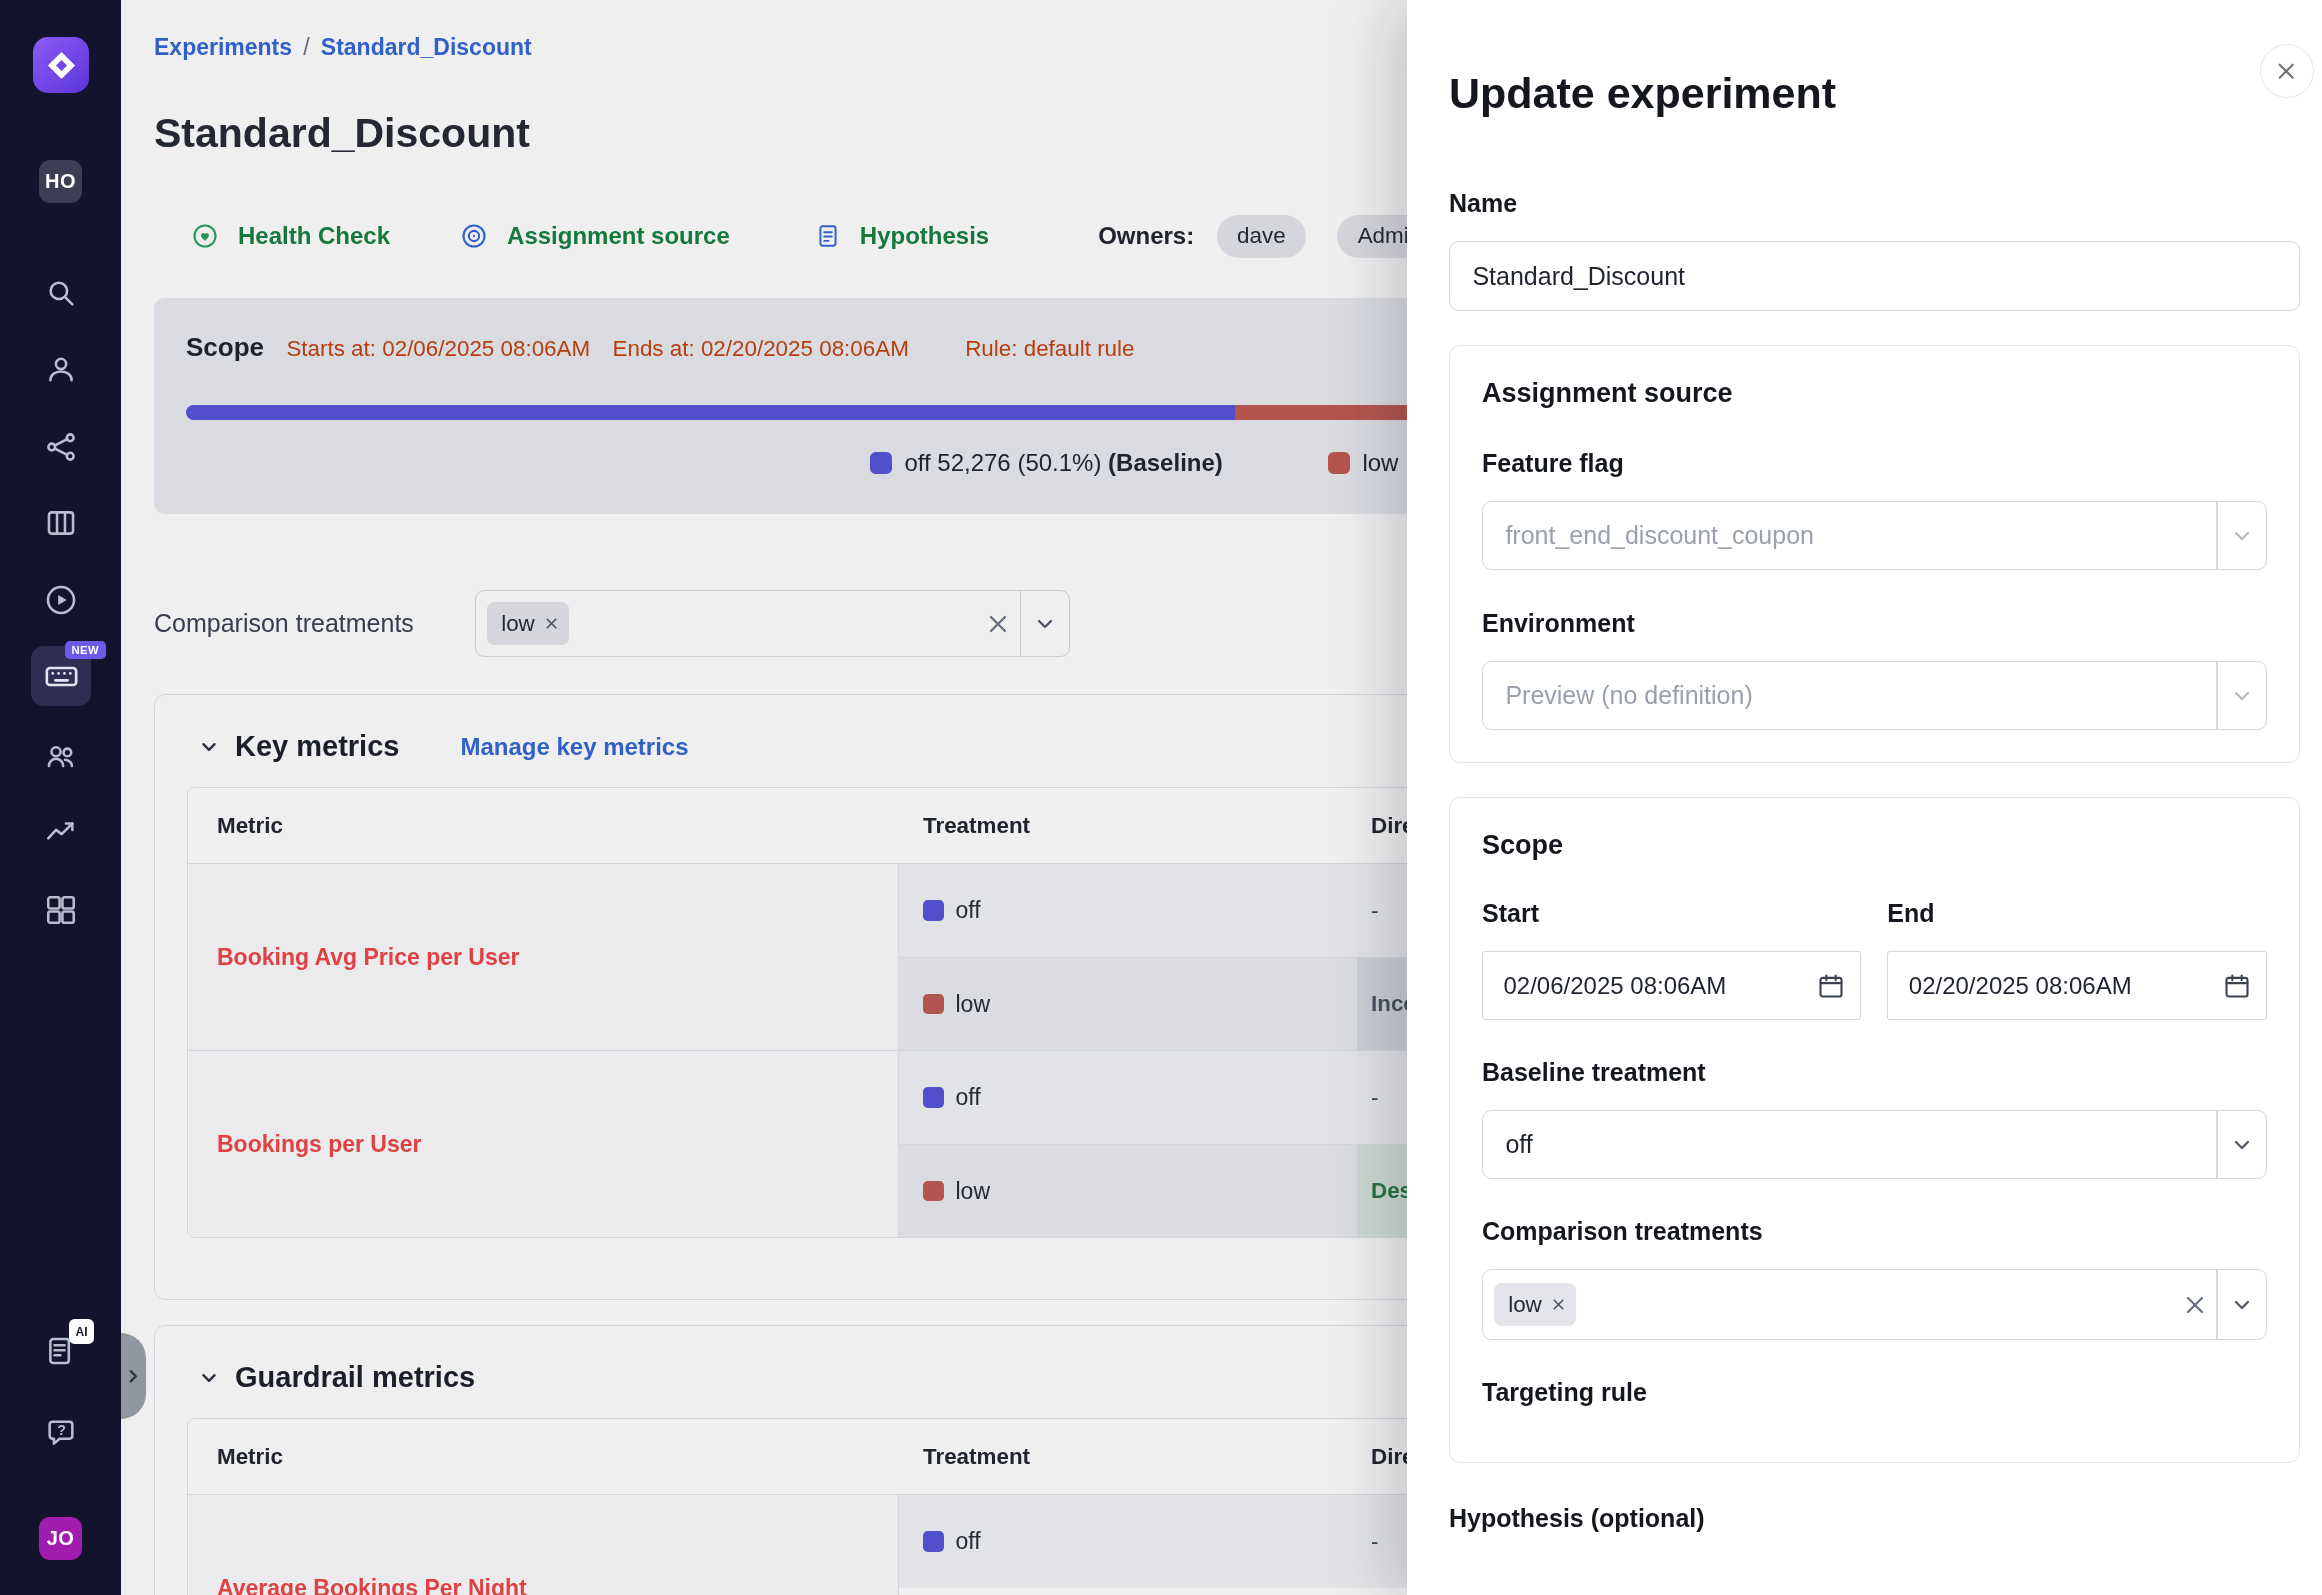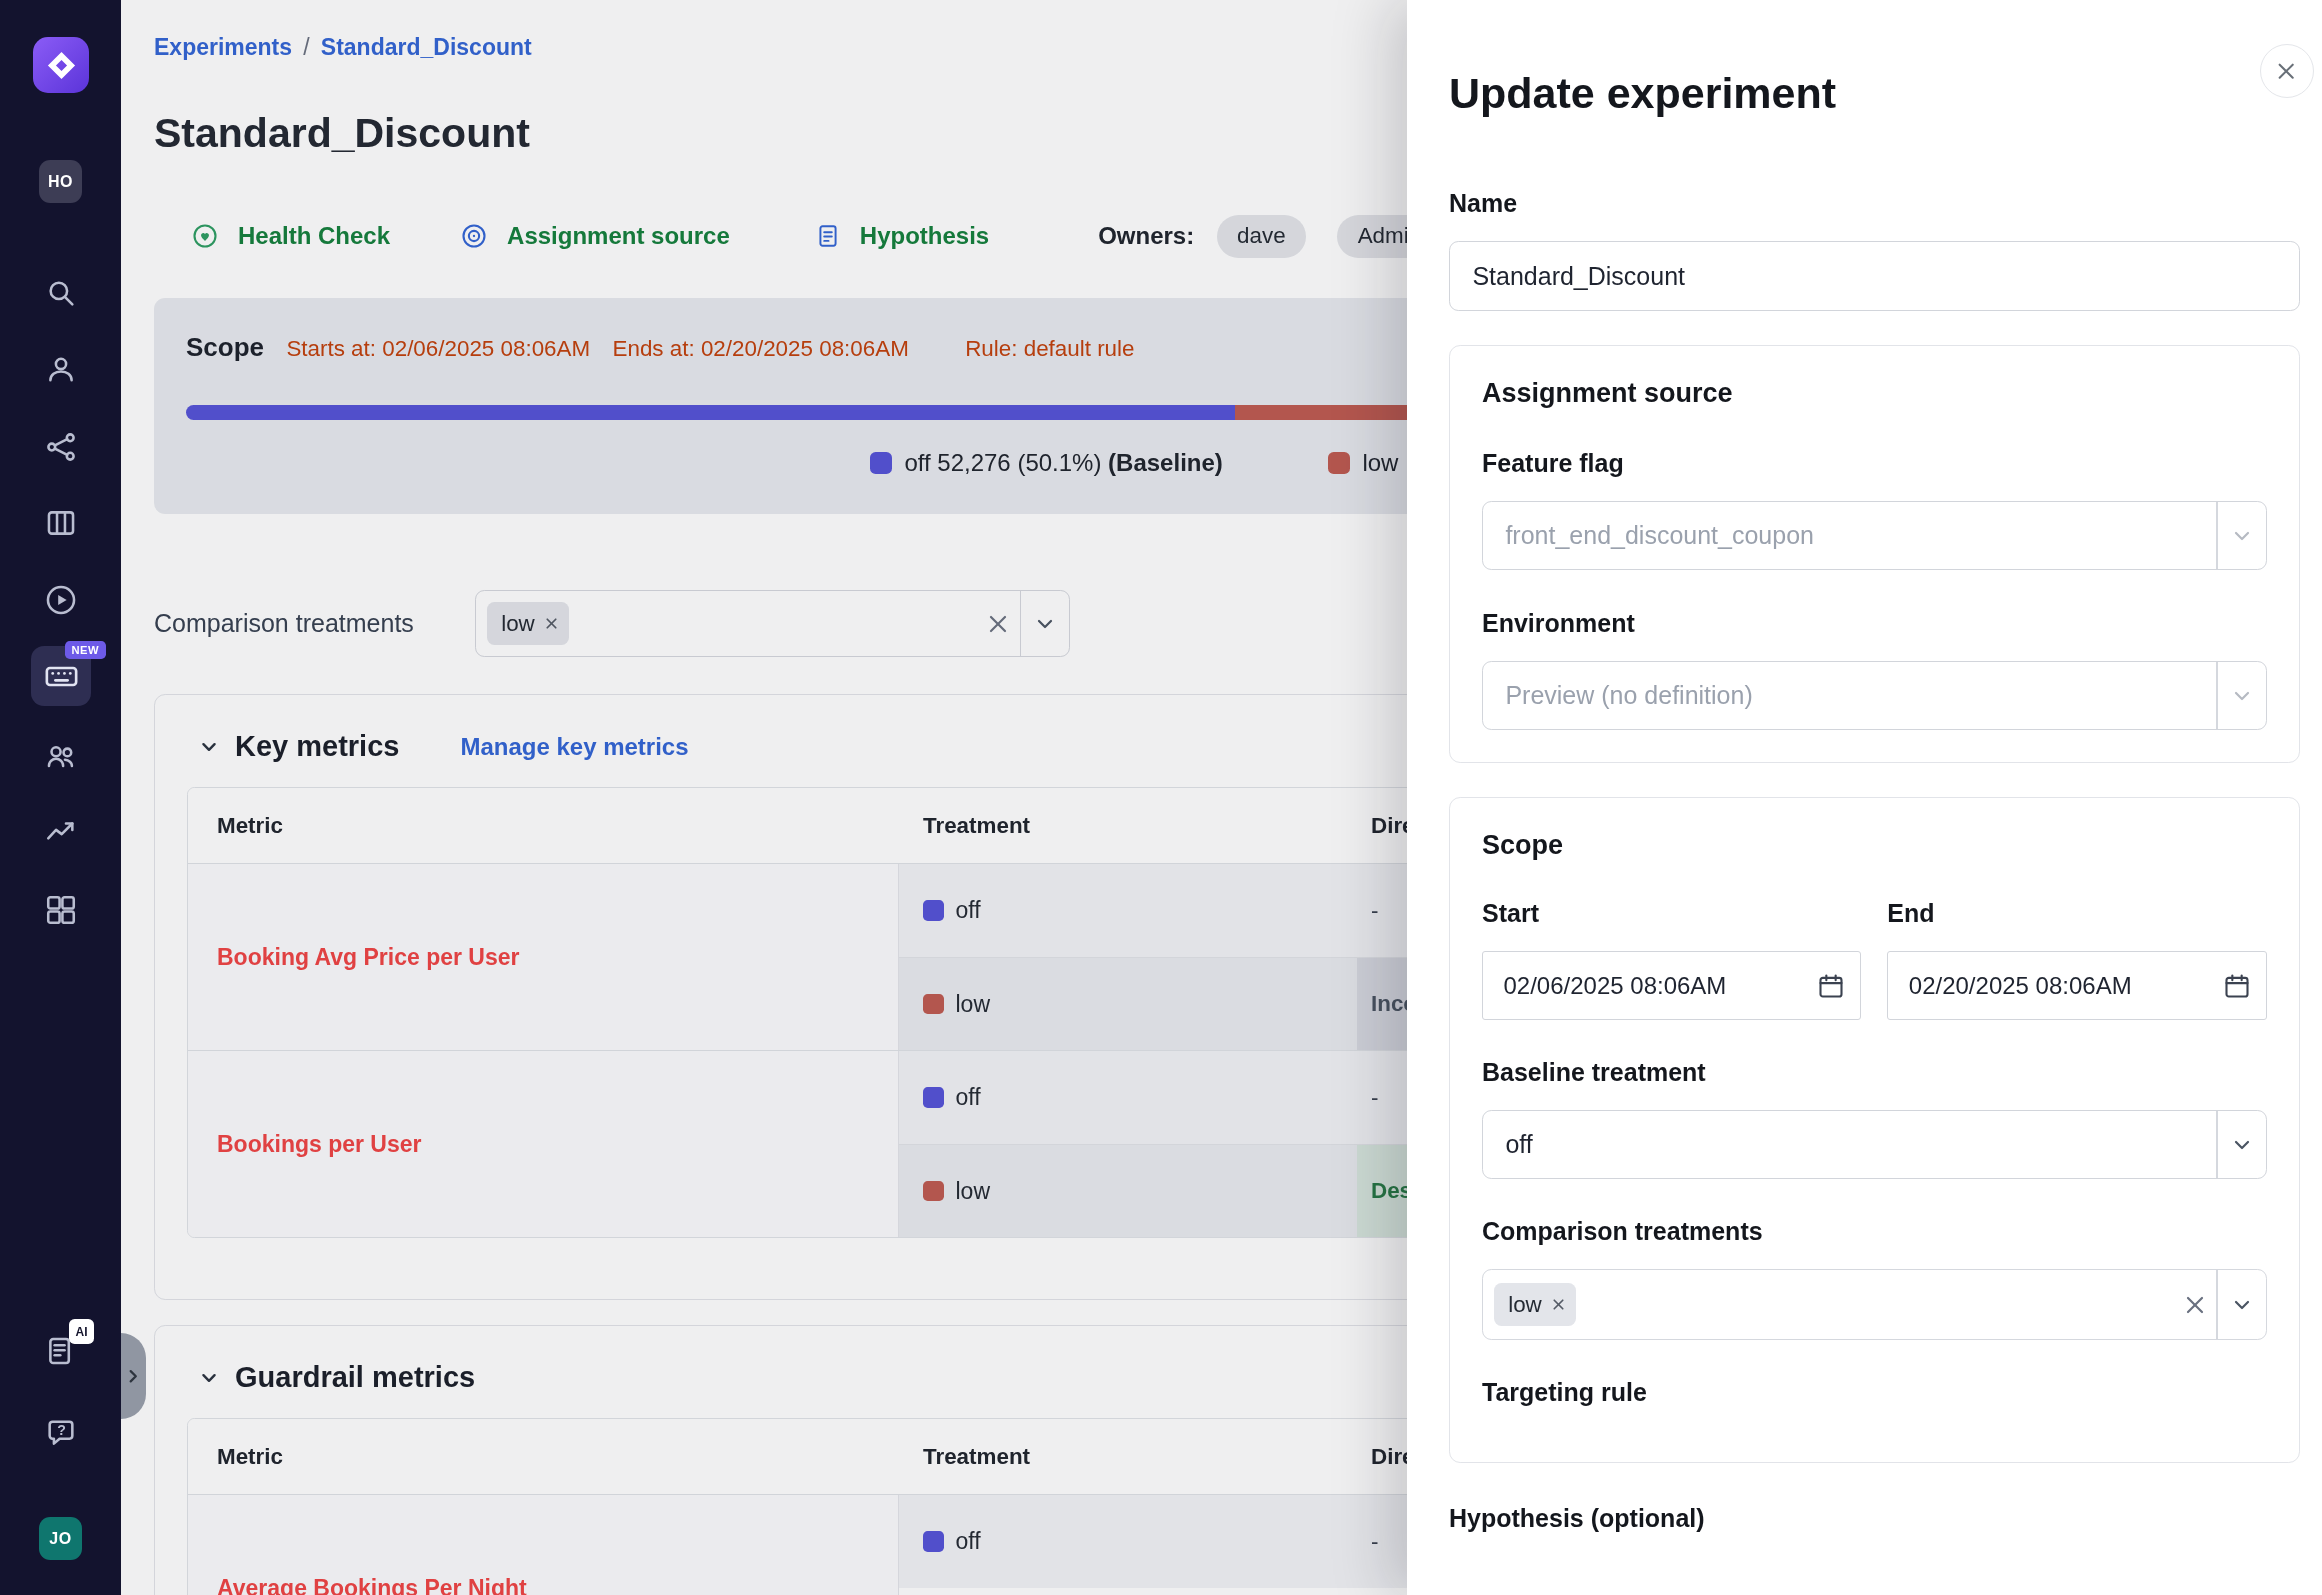--- a/index.html
+++ b/index.html
@@ -8,21 +8,21 @@
     background:#ffffff;font-family:"Liberation Sans",sans-serif;color:#1f2430;
     -webkit-font-smoothing:antialiased;
   }
   
   .sidebar{position:absolute;left:0;top:0;bottom:0;width:121px;background:#13132e;z-index:3;}
   .side-item{position:absolute;left:38px;width:45px;height:45px;display:flex;align-items:center;justify-content:center;border-radius:9.3px;}
   .side-item svg{display:block;}
   .logo{position:absolute;left:33px;top:37px;width:56px;height:56px;border-radius:15px;
     background:linear-gradient(135deg,#8b5cf6,#5b34d9);display:flex;align-items:center;justify-content:center;}
   .id-badge{position:absolute;left:39px;width:43px;height:43px;border-radius:11.2px;background:#3d3d55;
-    color:#fff;font-weight:700;font-size:16px;display:flex;align-items:center;justify-content:center;letter-spacing:0.5px;}
+    color:#fff;font-weight:700;font-size:20px;display:flex;align-items:center;justify-content:center;letter-spacing:0.5px;}
   .active-item{position:absolute;left:31px;top:646px;width:60px;height:60px;background:#2e2e52;border-radius:13px;
     display:flex;align-items:center;justify-content:center;}
   .new-badge{position:absolute;left:65px;top:641px;background:#6d5ae8;color:#fff;font-size:11.2px;font-weight:700;
     padding:2.8px 6.5px;border-radius:4.7px;z-index:4;letter-spacing:0.5px;}
   .ai-badge{position:absolute;left:69px;top:1319px;width:25px;height:25px;background:#ffffff;color:#15152e;
     font-size:12px;font-weight:700;border-radius:5.6px;display:flex;align-items:center;justify-content:center;z-index:4;}
   
   .main{position:absolute;left:121px;top:0;right:0;bottom:0;background:#fff;z-index:1;}
   .breadcrumb{position:absolute;left:33px;top:34px;font-size:23px;font-weight:600;}
   .breadcrumb a{color:#3366d6;text-decoration:none;cursor:pointer;}
@@ -197,21 +197,21 @@
         <line x1="7.5" y1="15" x2="11.5" y2="15"></line>
     </svg>
   </div>
   <div class="ai-badge">AI</div>
   <div class="side-item" style="top:1410px;">
     <svg width="34" height="34" viewBox="0 0 24 24" fill="none" stroke="#b9bdd0" stroke-width="1.8" stroke-linejoin="round">
       <path d="M4 6a2 2 0 0 1 2-2h12a2 2 0 0 1 2 2v8a2 2 0 0 1-2 2h-7l-4 3.5V16H6a2 2 0 0 1-2-2Z"></path>
       <text x="9.3" y="13.5" font-size="10" font-weight="bold" fill="#b9bdd0" stroke="none" font-family="Liberation Sans, sans-serif">?</text>
     </svg>
   </div>
-  <div class="id-badge" style="top:1517px;background:#0f766e;">JO</div>
+  <div class="id-badge" style="top:1517px;background:#a21caf;">JO</div>
 </aside>
 
 <main class="main">
 
   <nav class="breadcrumb">
     <a>Experiments</a><span class="crumb-sep">/</span><a>Standard_Discount</a>
   </nav>
 
   <h1 class="page-title">Standard_Discount</h1>
 

